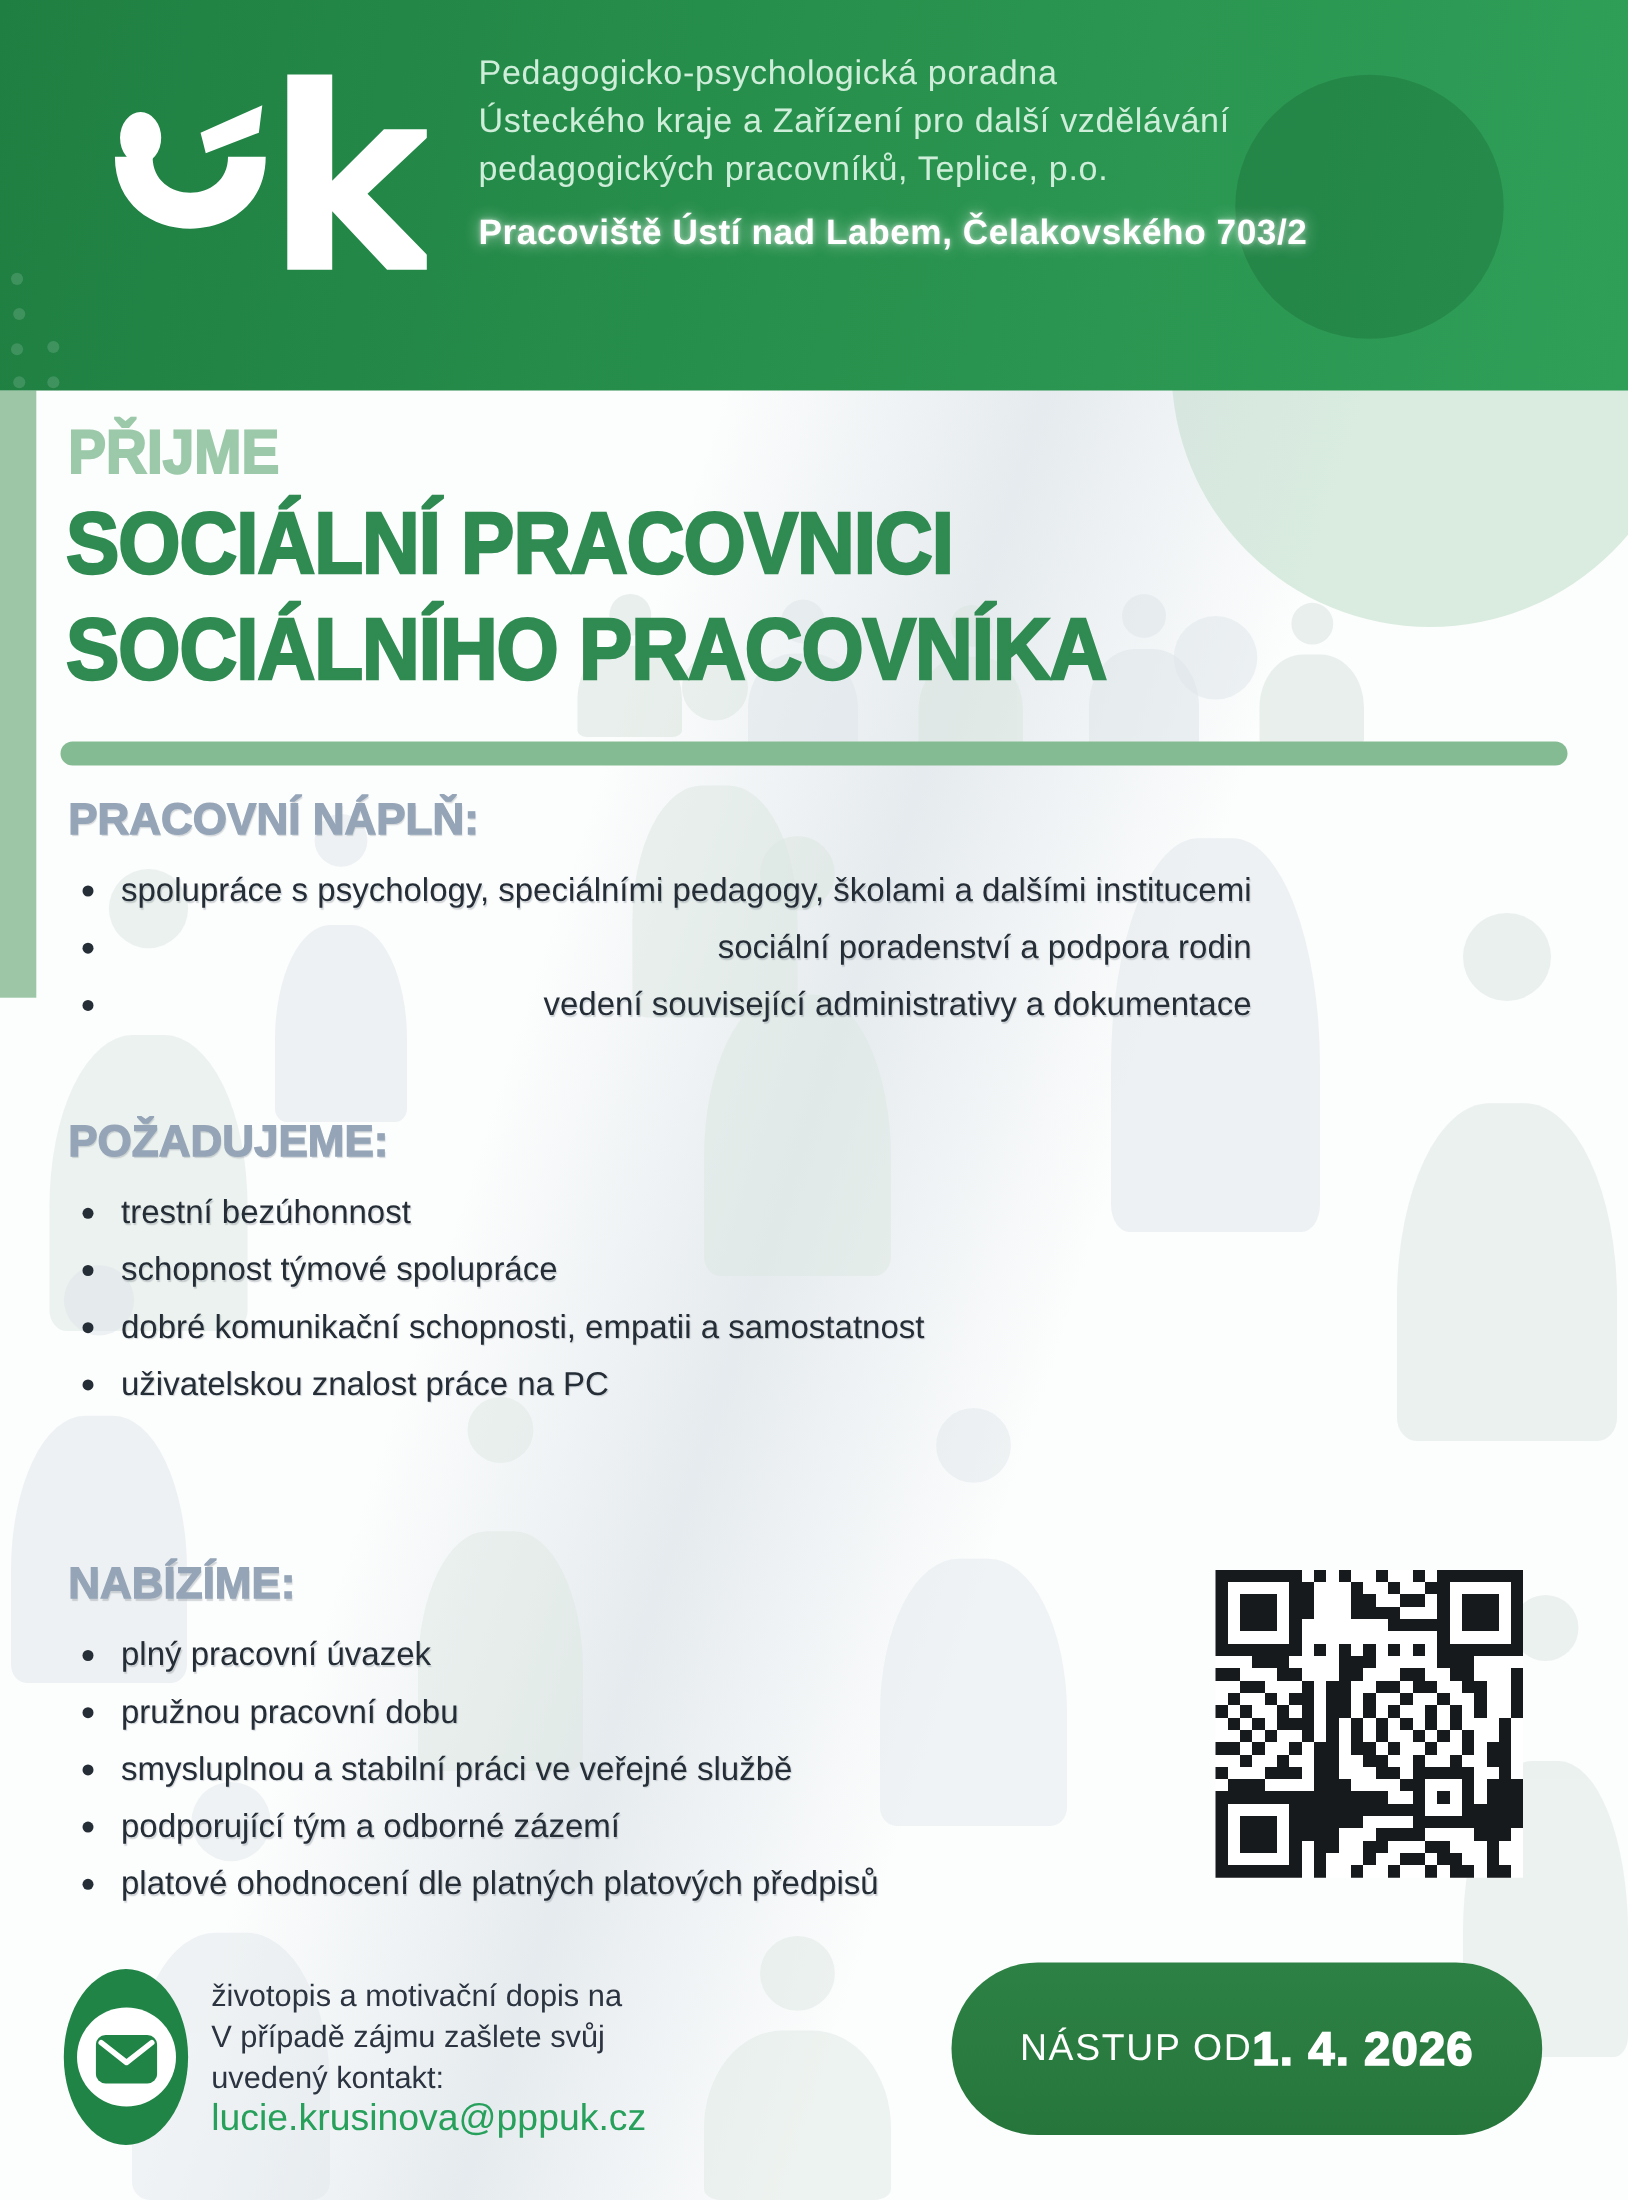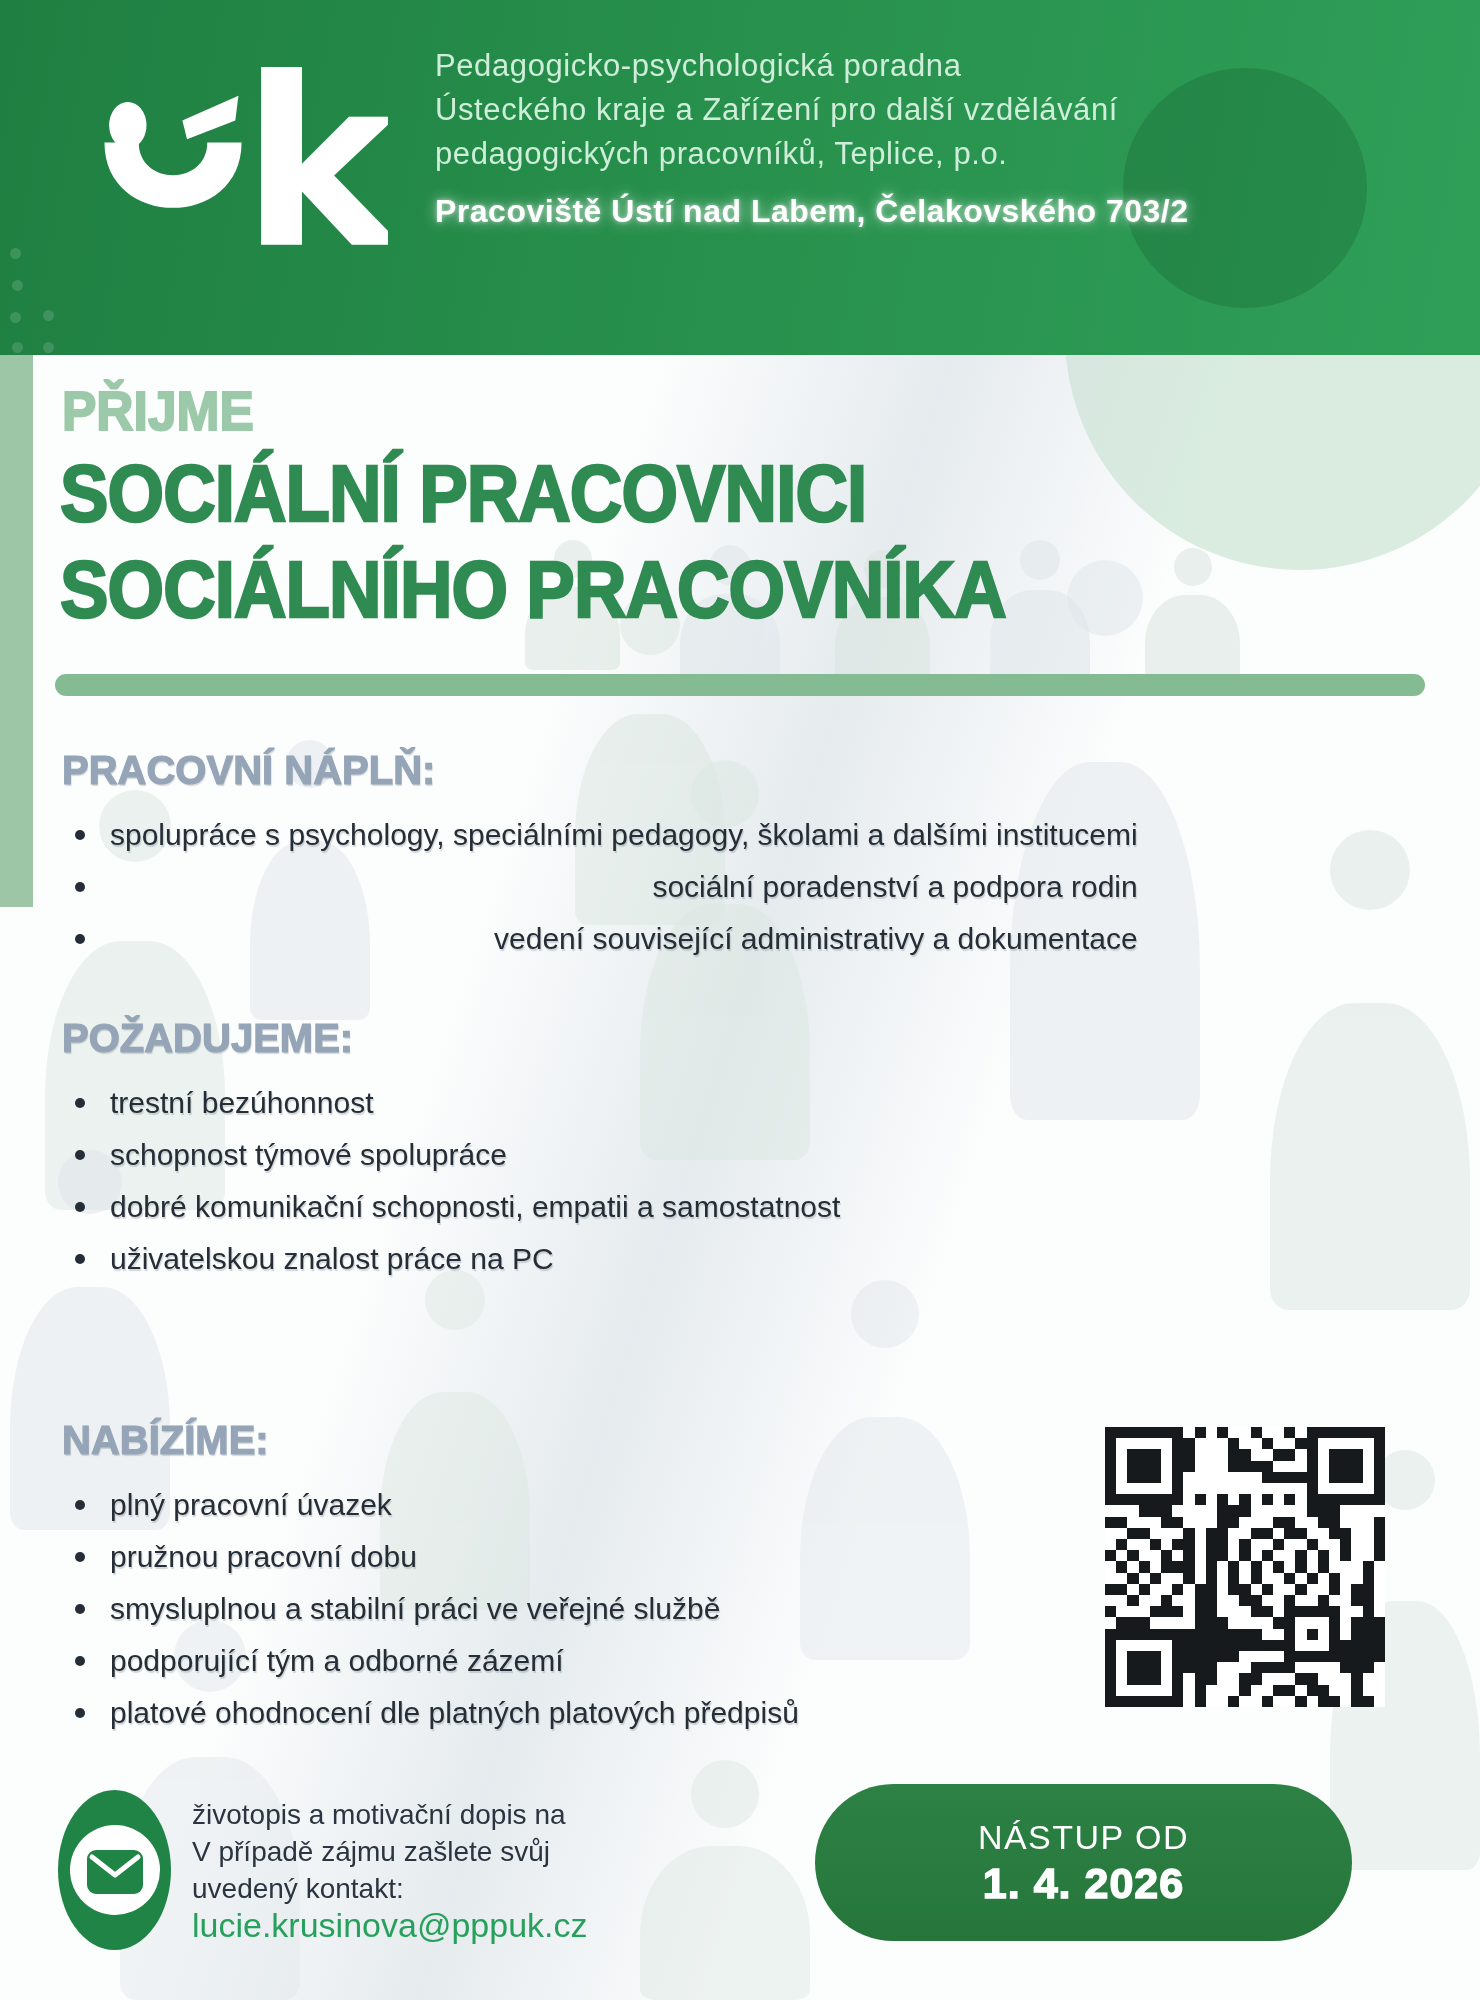--- a/index.html
+++ b/index.html
@@ -43,37 +43,37 @@
 
   
   .section{position:absolute;left:62px;z-index:3;}
   .sec-h{font-size:40px;font-weight:800;color:#95a5b7;letter-spacing:0;
     -webkit-text-stroke:1.2px #95a5b7;text-shadow:1px 2px 1px rgba(70,80,95,.22);}
   .sec-ul{margin:0;padding:0;list-style:none;}
   .sec-ul li{position:relative;padding-left:48px;font-size:30px;line-height:52px;color:#252d36;
     white-space:pre-line;text-shadow:1px 1.5px 1px rgba(110,120,130,.3);}
   .sec-ul li::before{content:'';position:absolute;left:13px;top:21px;width:10px;height:10px;
     border-radius:50%;background:#252d36;}
-  #sec-0{top:748px;} #sec-0 .sec-ul{margin-top:16px;text-align:right;}
+  #sec-0{top:723px;} #sec-0 .sec-ul{margin-top:16px;text-align:right;}
   #sec-1{top:1016px;} #sec-1 .sec-ul{margin-top:16px;}
   #sec-2{top:1418px;} #sec-2 .sec-ul{margin-top:16px;}
 
   
   .qr{position:absolute;left:1105px;top:1427px;width:280px;height:280px;z-index:3;}
 
   
   .mail-oval{position:absolute;left:58px;top:1790px;width:113px;height:160px;border-radius:50%;
     background:#1f8446;z-index:3;}
   .mail-inner{position:absolute;left:50%;top:50%;transform:translate(-50%,-50%);width:90px;height:90px;
     border-radius:50%;background:#ffffff;display:flex;align-items:center;justify-content:center;}
   .contact-text{position:absolute;left:192px;top:1796px;z-index:3;color:#2b3440;
     font-size:28px;line-height:37px;}
   .contact-email{display:block;margin-top:0;font-size:34px;color:#27a05c;text-decoration:none;}
-  .pill{position:absolute;left:815px;top:1784px;width:537px;height:157px;border-radius:80px;
-    background:linear-gradient(180deg,#2d8144,#26763b);z-index:3;display:flex;flex-direction:column;
+  .pill{position:absolute;left:865px;top:1784px;width:537px;height:157px;border-radius:80px;
+    background:linear-gradient(180deg,#2d8144,#26763b);z-index:3;display:flex;flex-direction:row;
     align-items:center;justify-content:center;color:#fff;}
   .pill-label{font-size:34px;font-weight:500;letter-spacing:1.5px;}
   .pill-date{font-size:43px;font-weight:700;letter-spacing:1px;-webkit-text-stroke:1.5px #fff;
     margin-top:2px;}
 </style>
 </head>
 <body>
 
 <div class="page">
 

